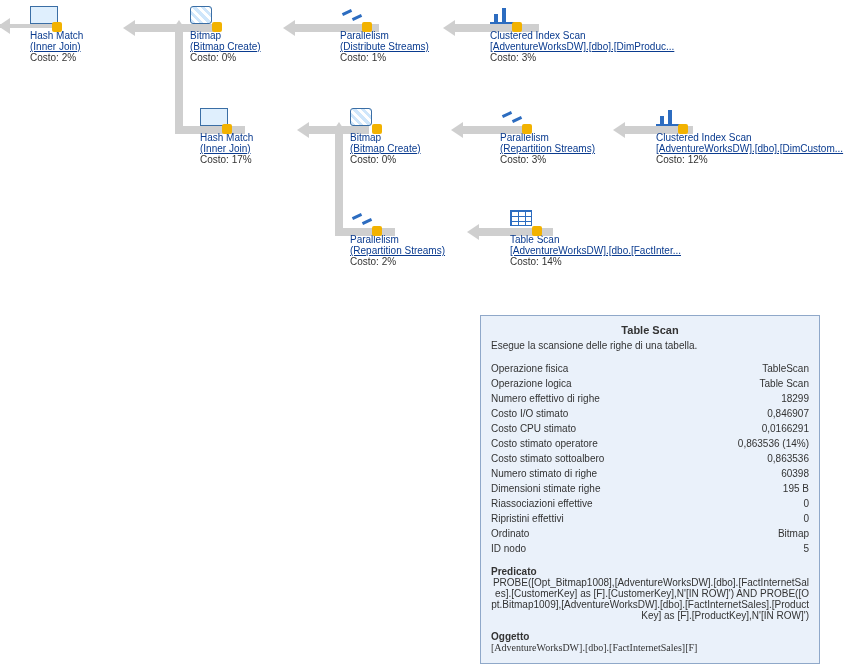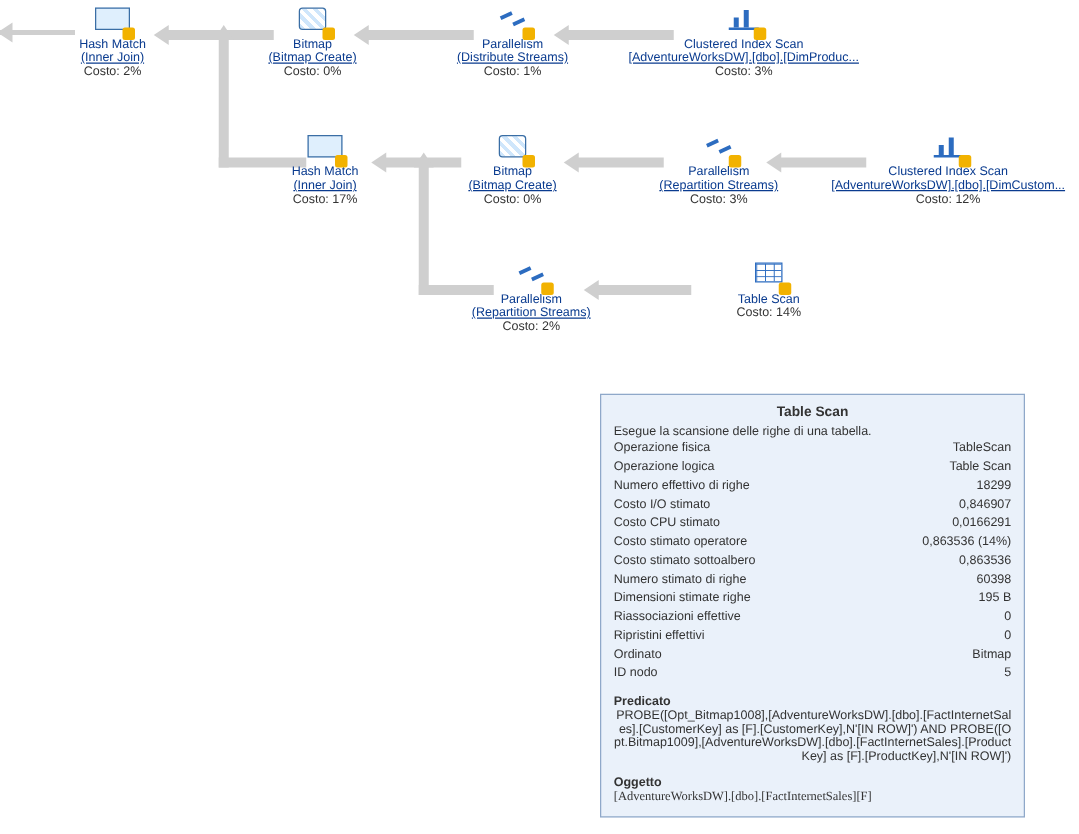--- a/index.html
+++ b/index.html
@@ -9,21 +9,20 @@
     font-family: Verdana, Geneva, sans-serif;
     font-size: 10px;
     color: #333;
     background: #fff;
     width: 863px;
     height: 667px;
     position: relative;
   }
   .node {
     position: absolute;
-    text-align: center;
     width: 170px;
   }
   .node .icon {
     display: inline-block;
     width: 28px;
     height: 22px;
     position: relative;
   }
   .node .title { color: #0a3b8f; margin-top: 2px; }
   .node .sub   { color: #0a3b8f; text-decoration: underline; }
@@ -58,20 +57,21 @@
     font-size: 10px;
     color: #333;
   }
   .tooltip .tt-title {
     text-align: center;
     font-weight: bold;
     margin-bottom: 4px;
     font-size: 11px;
   }
   .tooltip .tt-desc {
+    margin-bottom: 10px;
   }
   .tooltip .row {
     display: flex;
     justify-content: space-between;
     line-height: 1.5;
   }
   .tooltip .section-label {
     font-weight: bold;
     margin-top: 10px;
   }
@@ -227,20 +227,21 @@
 <div class="node" style="left:350px;top:210px;width:150px;">
   <span class="icon"><span class="ic-parallel"></span><span class="ic-badge"></span></span>
   <div class="title">Parallelism</div>
   <div class="sub">(Repartition Streams)</div>
   <div class="cost">Costo: 2%</div>
 </div>
 
 <div class="node" style="left:510px;top:210px;width:210px;">
   <span class="icon"><span class="ic-table"></span><span class="ic-badge"></span></span>
   <div class="title">Table Scan</div>
+  <div class="sub">[AdventureWorksDW].[dbo.[FactInter...</div>
   <div class="cost">Costo: 14%</div>
 </div>
 
 <div class="tooltip">
   <div class="tt-title">Table Scan</div>
   <div class="tt-desc">Esegue la scansione delle righe di una tabella.</div>
   <div id="tt-rows">
       <div class="row">
         <span>Operazione fisica</span>
         <span>TableScan</span>

